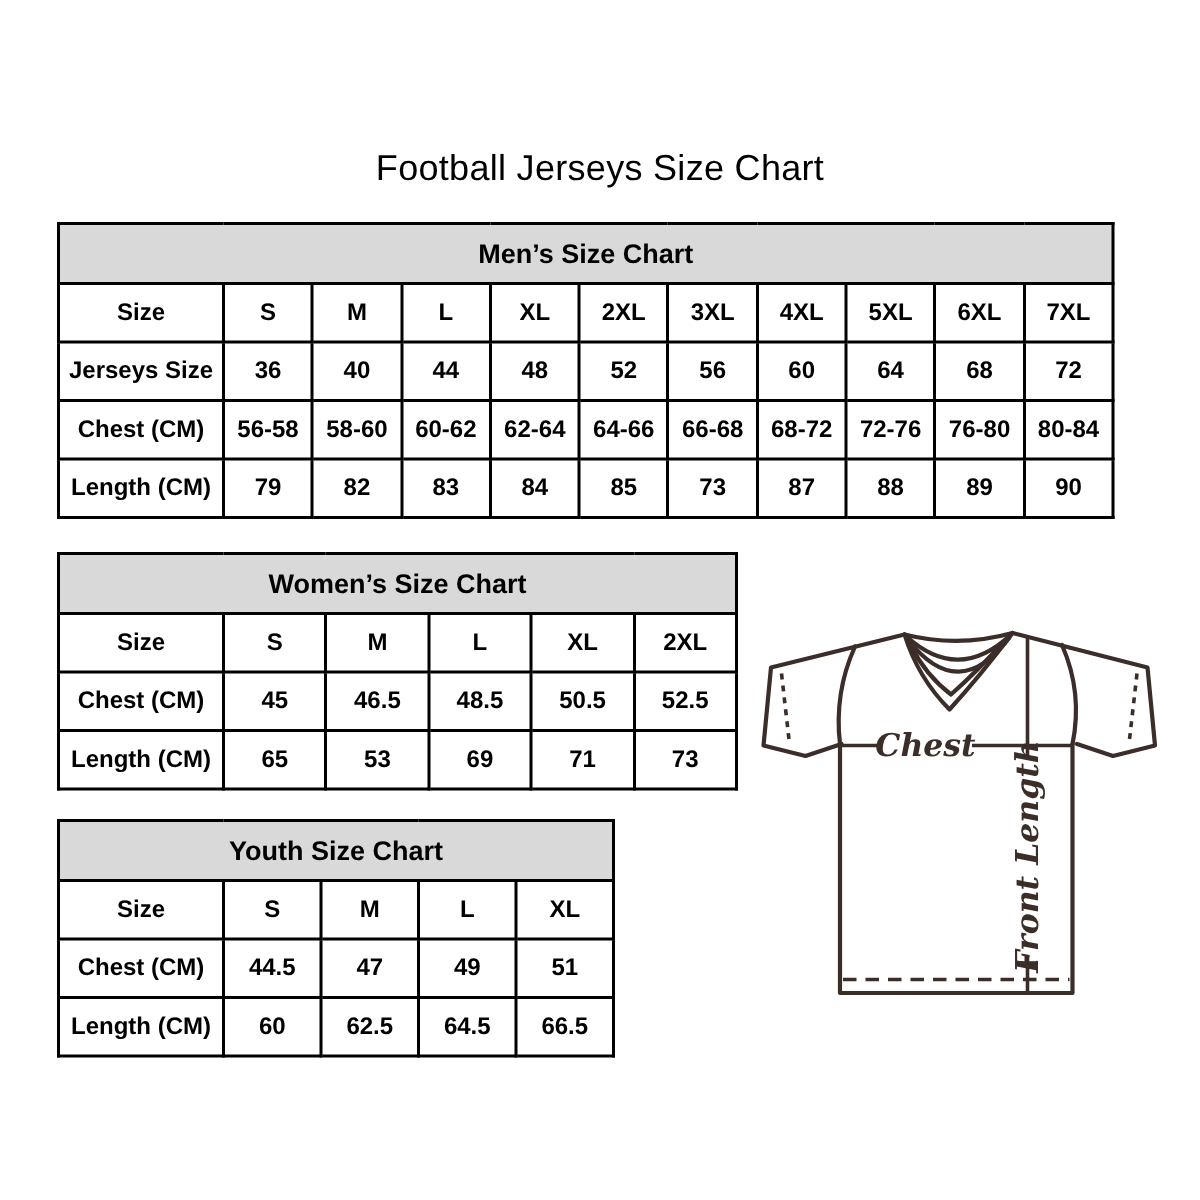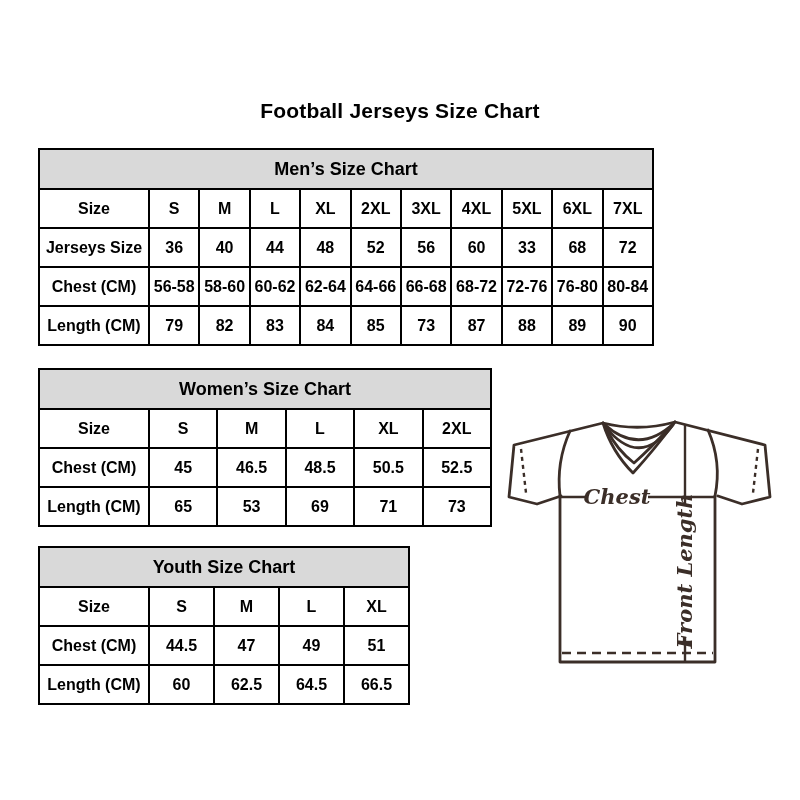--- a/index.html
+++ b/index.html
@@ -2,35 +2,35 @@
 <html><head>
 <meta charset="utf-8">
 <style>
   html,body{margin:0;padding:0;background:#ffffff;}
   .page{
     position:relative;width:800px;height:800px;background:#ffffff;
     font-family:"Liberation Sans",sans-serif;color:#000;overflow:hidden;
   }
   .page-title{
     position:absolute;top:99px;left:0;width:800px;text-align:center;
-    font-size:21px;font-weight:bold;letter-spacing:0.2px;
+    font-size:24px;font-weight:normal;letter-spacing:0.2px;
   }
   table.size-table{
     position:absolute;border-collapse:collapse;table-layout:fixed;
     background:#fff;
   }
   table.size-table th,table.size-table td{
     border:2px solid #000;text-align:center;vertical-align:middle;
     font-weight:bold;font-size:16px;padding:0;overflow:hidden;white-space:nowrap;
   }
   table.size-table th.section-th{
     background:#d9d9d9;font-size:18px;height:38px;
   }
   table.size-table th.col-th,table.size-table td{height:37px;}
-  #table-men{left:38px;top:148px;width:616px;}
+  #table-men{left:38px;top:148px;width:705px;}
   #table-women{left:38px;top:368px;width:454px;padding-left:24px;}
   #table-youth{left:38px;top:546px;width:372px;}
   .jersey-wrap{position:absolute;left:500px;top:400px;width:280px;height:280px;}
   .jersey-wrap svg{display:block;width:280px;height:280px;}
   .jersey-label{
     font-family:"DejaVu Serif","Liberation Serif",serif;
     font-style:italic;font-weight:bold;font-size:21px;
   }
 </style>
 </head>
@@ -75,21 +75,21 @@
       <tbody>
         <tr>
           <th>Jerseys Size</th>
           <td>36</td>
           <td>40</td>
           <td>44</td>
           <td>48</td>
           <td>52</td>
           <td>56</td>
           <td>60</td>
-          <td>33</td>
+          <td>64</td>
           <td>68</td>
           <td>72</td>
         </tr>
         <tr>
           <th>Chest (CM)</th>
           <td>56-58</td>
           <td>58-60</td>
           <td>60-62</td>
           <td>62-64</td>
           <td>64-66</td>

